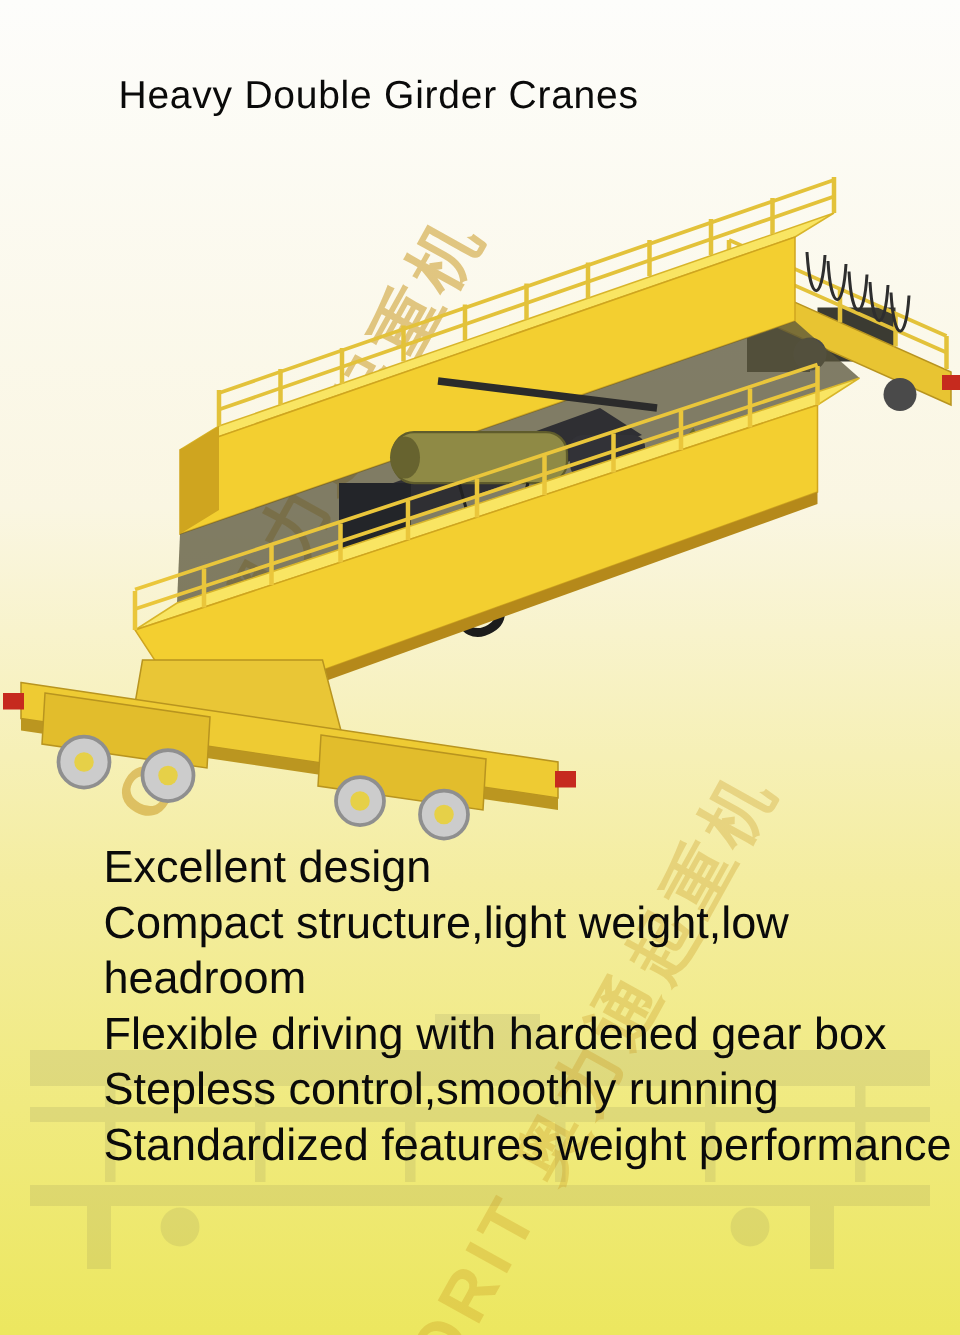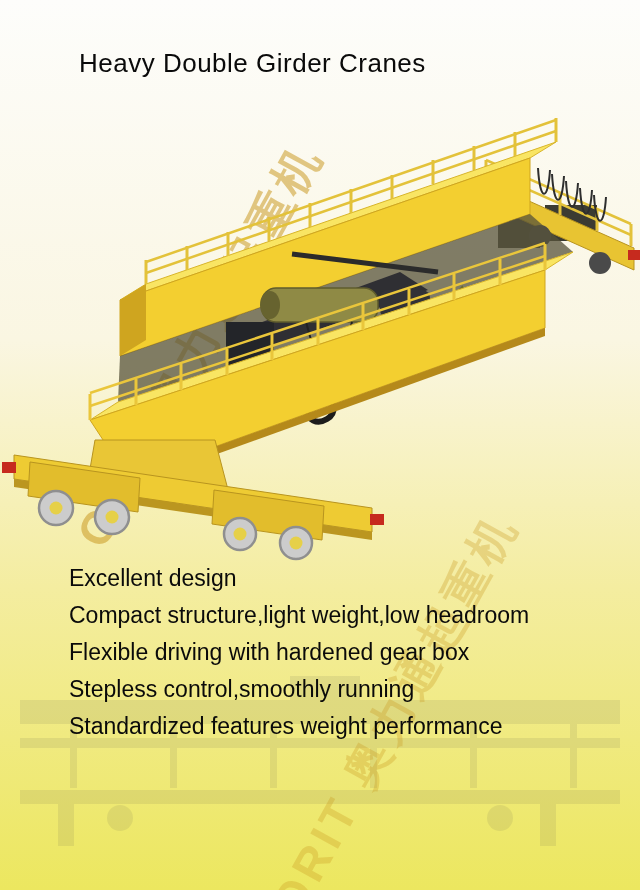--- a/index.html
+++ b/index.html
@@ -14,21 +14,21 @@
   }
   .watermark{
     position:absolute;z-index:2;white-space:nowrap;font-weight:bold;
     font-size:46px;letter-spacing:5px;color:#c9971d;pointer-events:none;
   }
   .wm1{left:200px;top:345px;opacity:.52;transform:translate(-50%,-50%) rotate(-61deg);}
   .wm2{left:395px;top:715px;opacity:.30;transform:translate(-50%,-50%) rotate(-61deg);}
   .crane-svg{position:absolute;left:0;top:0;width:640px;height:890px;z-index:3;}
   .ghost-svg{position:absolute;left:0;top:0;width:640px;height:890px;z-index:1;opacity:.13;}
   .features{position:absolute;left:69px;top:560px;z-index:5;}
-  .feature-line{font-size:23px;line-height:37px;color:#0a0a0a;}
+  .feature-line{font-size:30px;line-height:37px;color:#0a0a0a;}
 </style>
 </head>
 <body>
 
 <div class="page">
 
   <svg class="ghost-svg" viewBox="0 0 640 890" aria-hidden="true">
     <g fill="#6f6f52">
       <rect x="20" y="700" width="600" height="24"></rect>
       <rect x="20" y="738" width="600" height="10"></rect>

